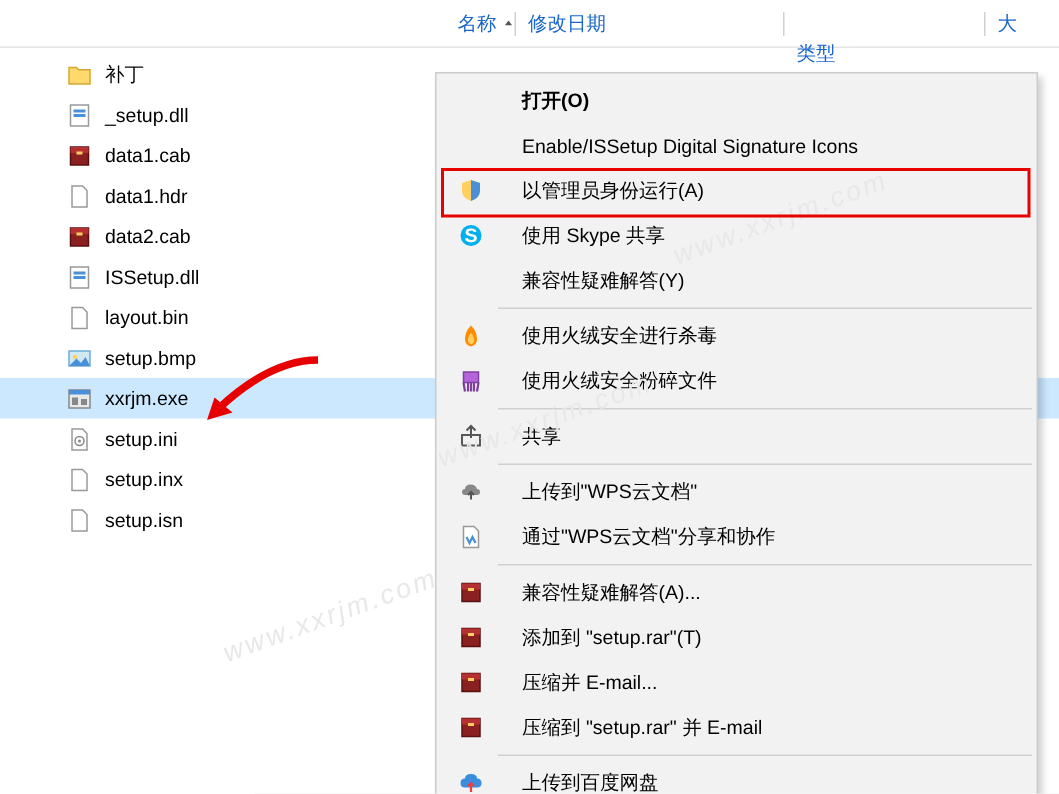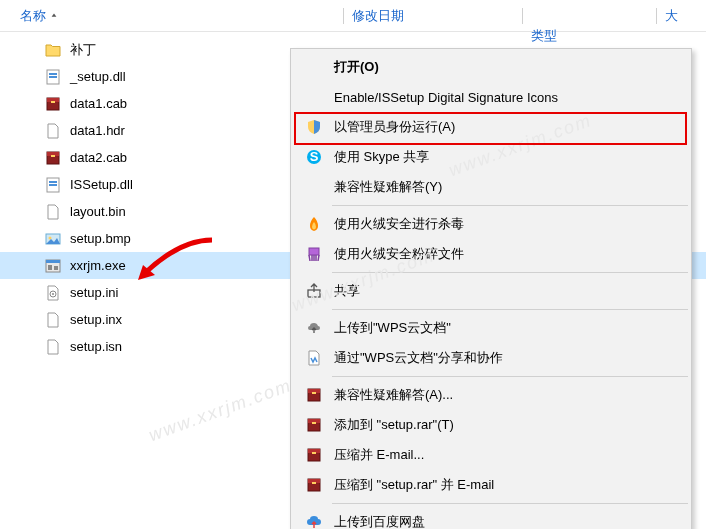--- a/index.html
+++ b/index.html
@@ -1,36 +1,36 @@
 <!DOCTYPE html>
 <html><head>
   <meta charset="utf-8">
   <style>
     * { margin: 0; padding: 0; box-sizing: border-box; font-family: "Microsoft YaHei", "Segoe UI", sans-serif; font-size: 13px; }
     body { width: 706px; height: 529px; background: #fff; overflow: hidden; position: relative; }
     
     .header { display: flex; height: 32px; border-bottom: 1px solid #e5e5e5; align-items: center; color: #1a66cc; padding-left: 20px; }
     .header-col { display: flex; align-items: center; gap: 4px; }
-    .header-col.name { width: 323px; }
+    .header-col.name { width: 323px; justify-content: flex-end; }
     .header-col.date { width: 170px; align-items: center; }
     .header-col.type { width: 125px; margin-top: 40px; }
     .header-col.size { flex: 1; }
     .sort-icon { width: 8px; height: 8px; }
     .col-divider { width: 1px; height: 16px; background: #d0d0d0; margin-right: 8px; }
     
     .file-list { padding-top: 4px; }
     .file-row { display: flex; align-items: center; height: 27px; padding-left: 44px; gap: 8px; }
     .file-row.selected { background: #cce8ff; }
     .file-icon { width: 18px; height: 18px; flex-shrink: 0; display: flex; align-items: center; justify-content: center; }
     .file-name { color: #000; }
     
     .arrow-annotation { position: absolute; left: 130px; top: 235px; pointer-events: none; }
     
     .context-menu { position: absolute; left: 290px; top: 48px; width: 402px; background: #f2f2f2; border: 1px solid #ccc; box-shadow: 3px 3px 5px rgba(0,0,0,0.2); padding: 3px; }
-    .menu-item { display: flex; align-items: center; height: 30px; padding-left: 10px; gap: 10px; cursor: default; }
+    .menu-item { display: flex; align-items: center; height: 30px; padding-left: 10px; gap: 24px; cursor: default; }
     .menu-item.bold { font-weight: bold; }
     .menu-icon { width: 20px; height: 20px; flex-shrink: 0; display: flex; align-items: center; justify-content: center; }
     .menu-text { color: #000; }
     .menu-separator { height: 1px; background: #d0d0d0; margin: 3px 0 3px 38px; }
     
     .red-highlight { position: absolute; left: 294px; top: 112px; width: 393px; height: 33px; border: 2px solid #e60000; pointer-events: none; z-index: 10; }
     
     .watermark { position: absolute; color: #e8e8e8; font-size: 18px; pointer-events: none; user-select: none; transform: rotate(-20deg); font-style: italic; letter-spacing: 2px; }
     .wm1 { left: 445px; top: 135px; }
     .wm2 { left: 288px; top: 270px; }

